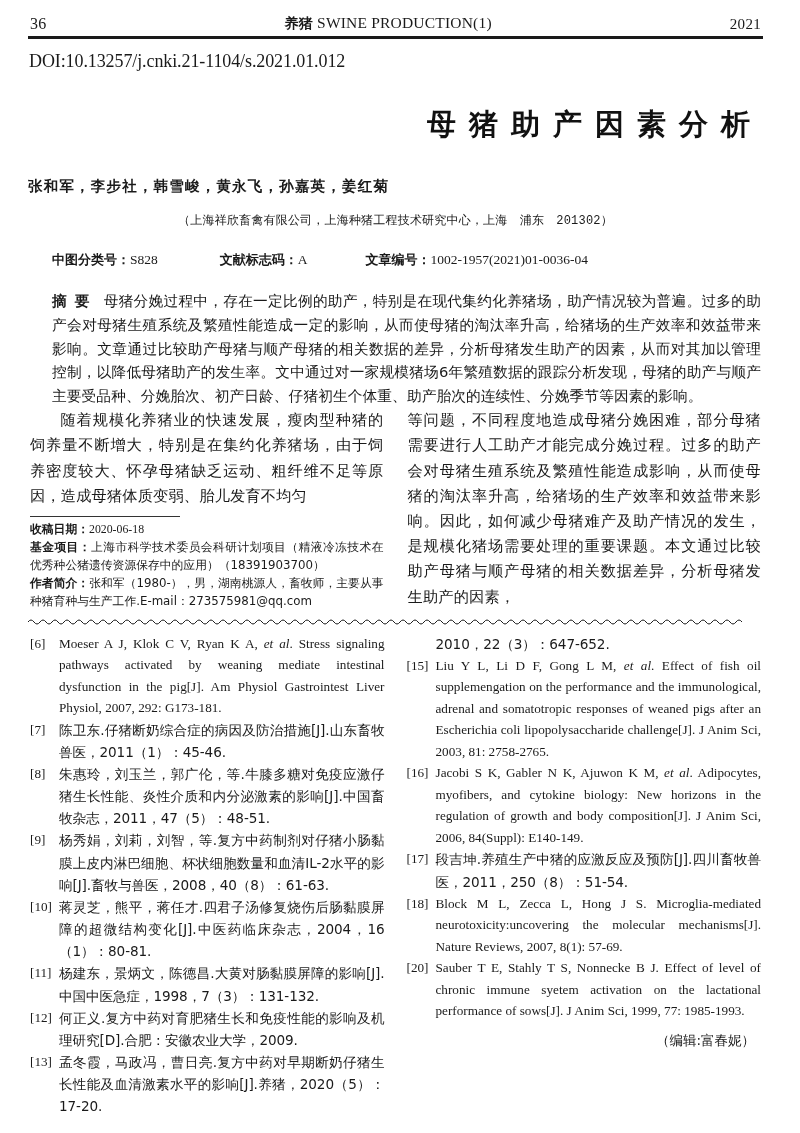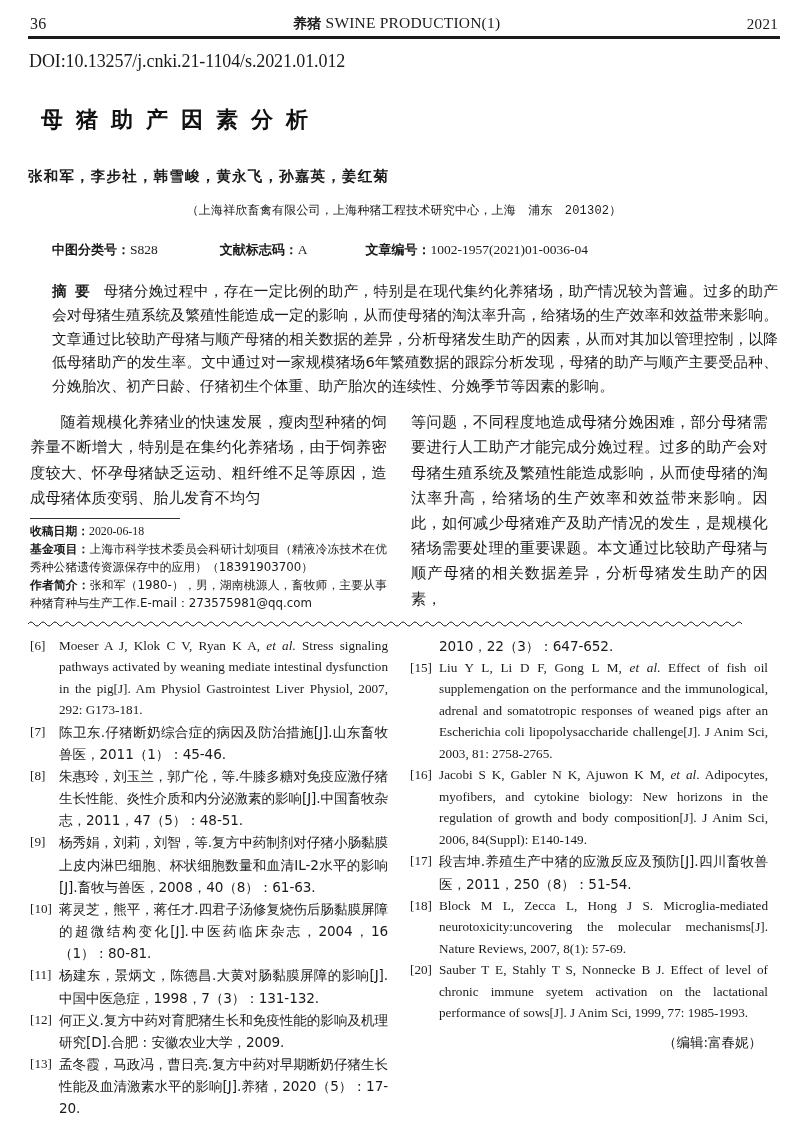--- a/index.html
+++ b/index.html
@@ -9,21 +9,21 @@
     height: 1133px;
     background: #ffffff;
     font-family: "Liberation Serif", "DejaVu Serif", serif;
     color: #1a1a1a;
     overflow: hidden;
     position: relative;
   }
   .page {
     width: 800px;
     height: 1133px;
-    padding: 14px 20px 0 28px;
+    padding: 14px 37px 0 28px;
     position: relative;
   }
 
   
   .runhead {
     display: flex;
     align-items: flex-end;
     justify-content: space-between;
     font-size: 15px;
     letter-spacing: .3px;
@@ -42,24 +42,24 @@
 
   
   .doi {
     font-size: 18px;
     letter-spacing: -0.1px;
     margin: 12px 0 0 1px;
   }
 
   
   .title {
-    text-align: left;
+    text-align: right;
     font-family: "DejaVu Sans", sans-serif;
     font-weight: 700;
-    font-size: 22px;
+    font-size: 29px;
     letter-spacing: 13px;
     margin: 33px 0 0 0;
     padding-left: 13px;
     color: #111;
   }
 
   
   .authors {
     font-family: "DejaVu Sans", sans-serif;
     font-size: 14.5px;
@@ -112,21 +112,20 @@
   .keywords {
     padding: 0 2px 0 24px;
     margin-top: 1px;
     font-size: 14.7px;
     font-family: "DejaVu Sans", sans-serif;
   }
   .kw-label { font-weight: 700; letter-spacing: 1.5px; margin-right: 10px; }
 
   
   .cols {
-    margin-top: 12px;
     display: flex;
     gap: 24px;
     padding: 0 2px;
   }
   .col { width: 357px; }
   .bodytext {
     font-family: "DejaVu Sans", sans-serif;
     font-size: 15.2px;
     line-height: 1.66;
     text-align: justify;

